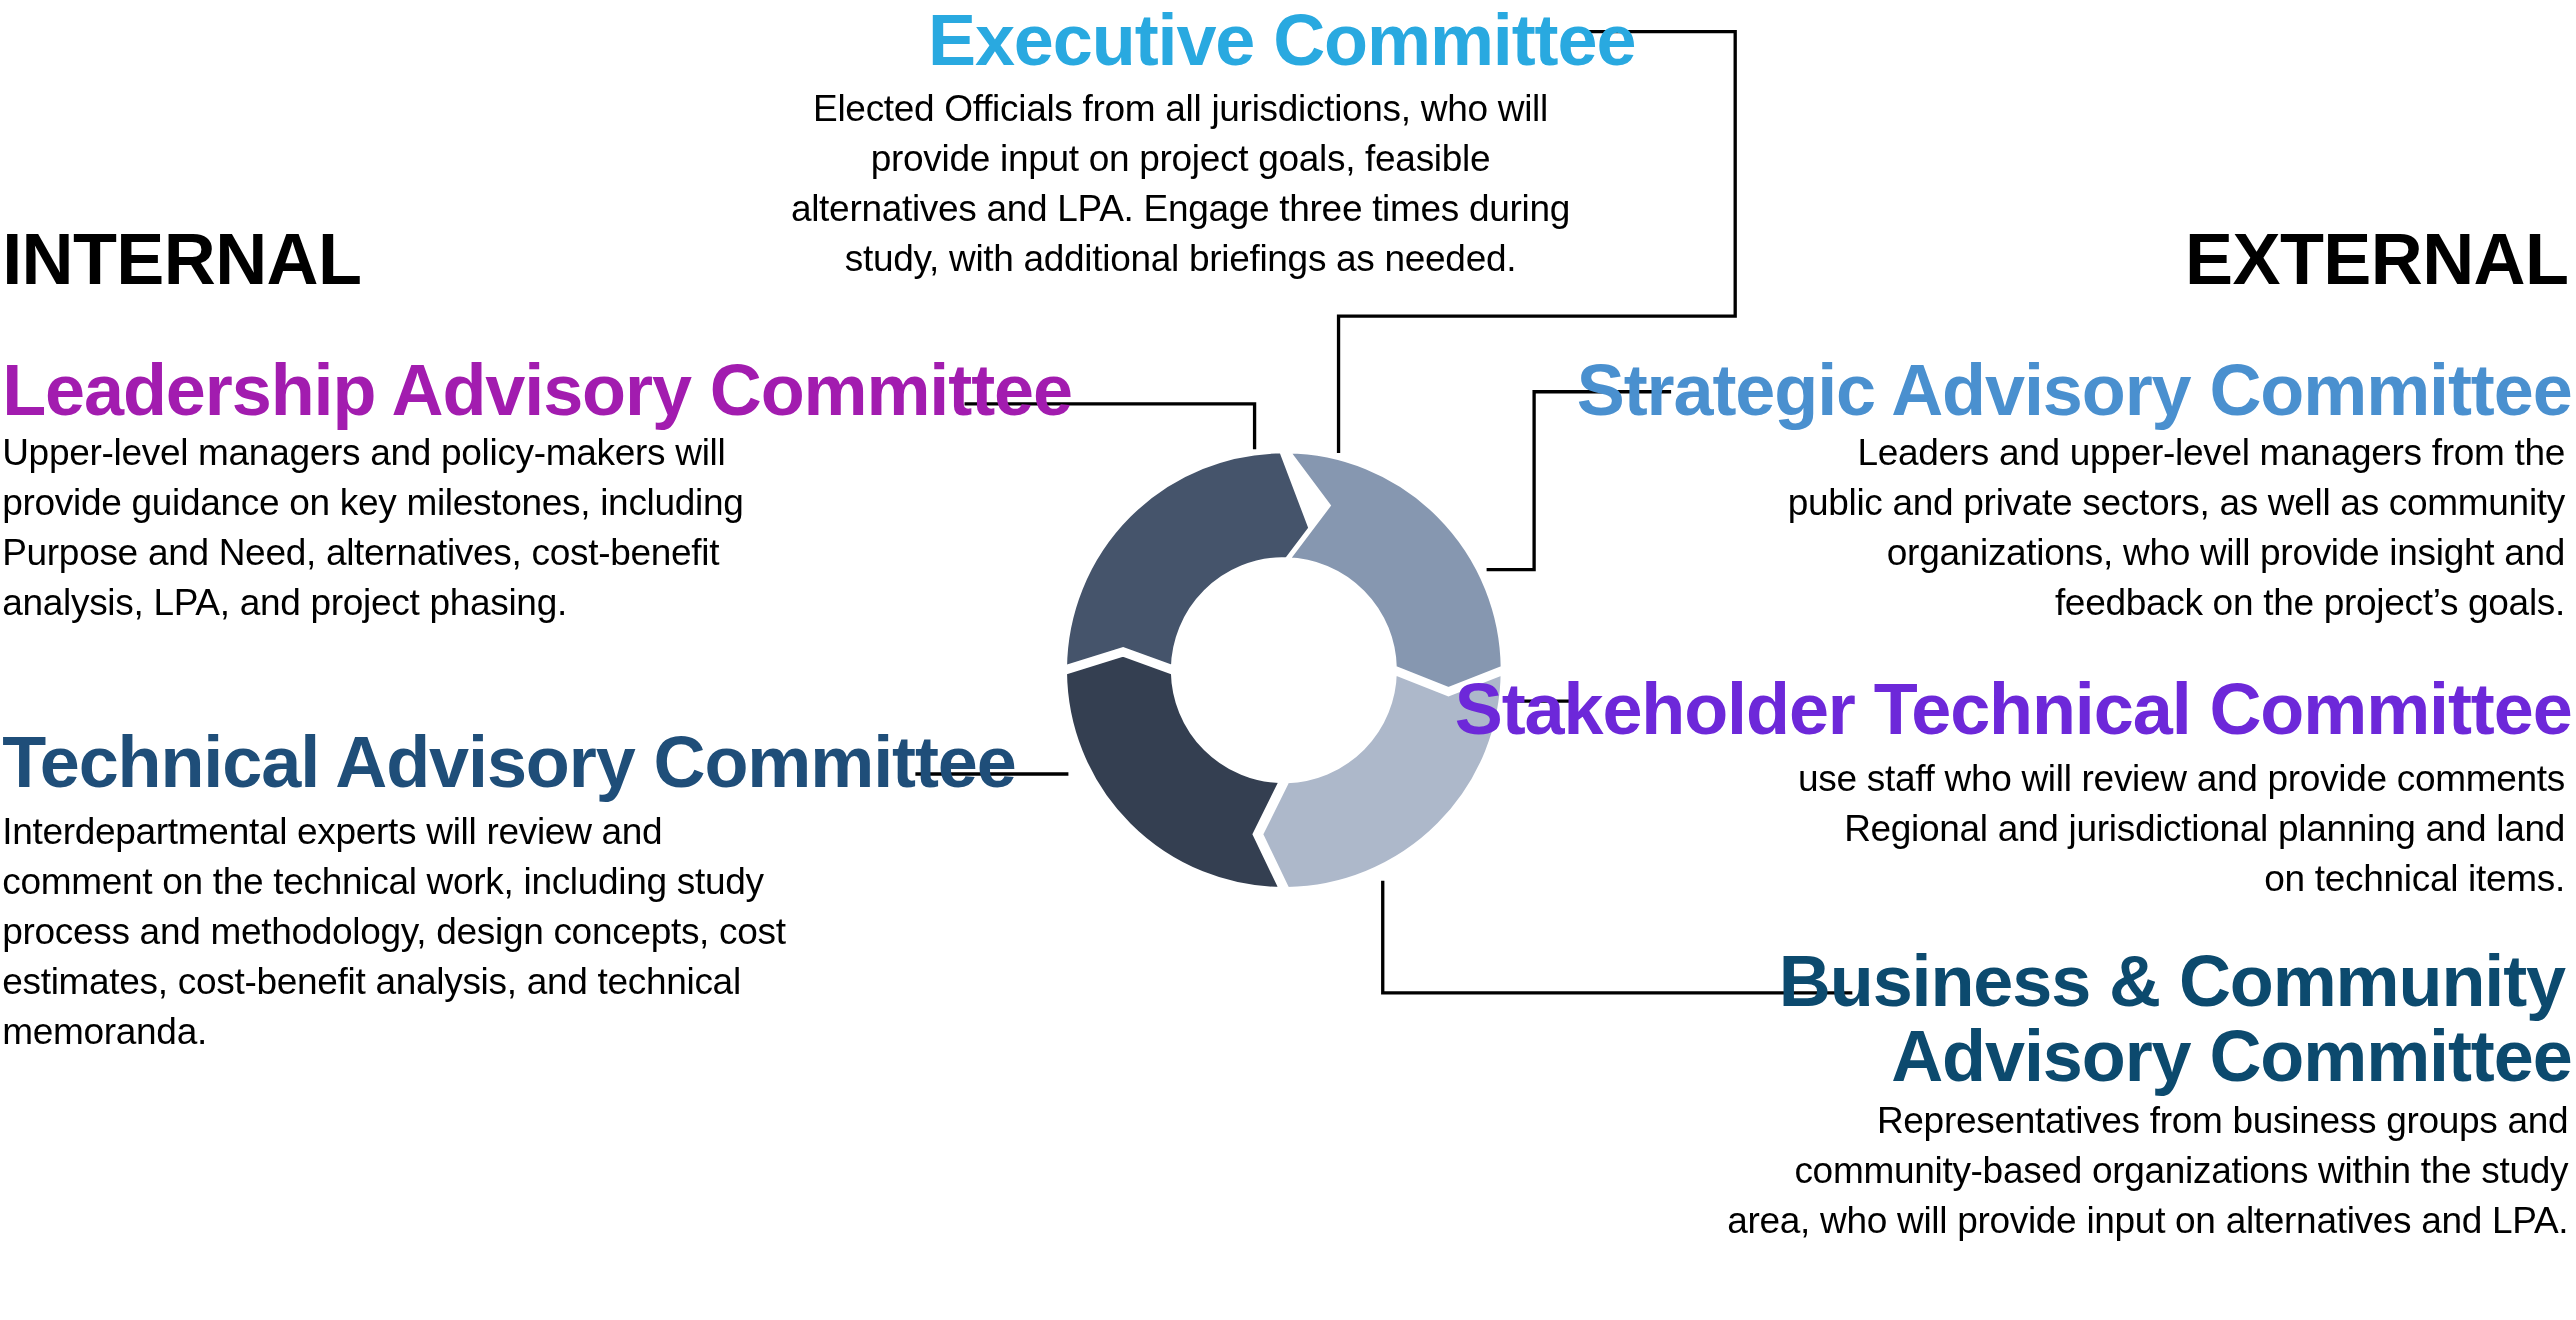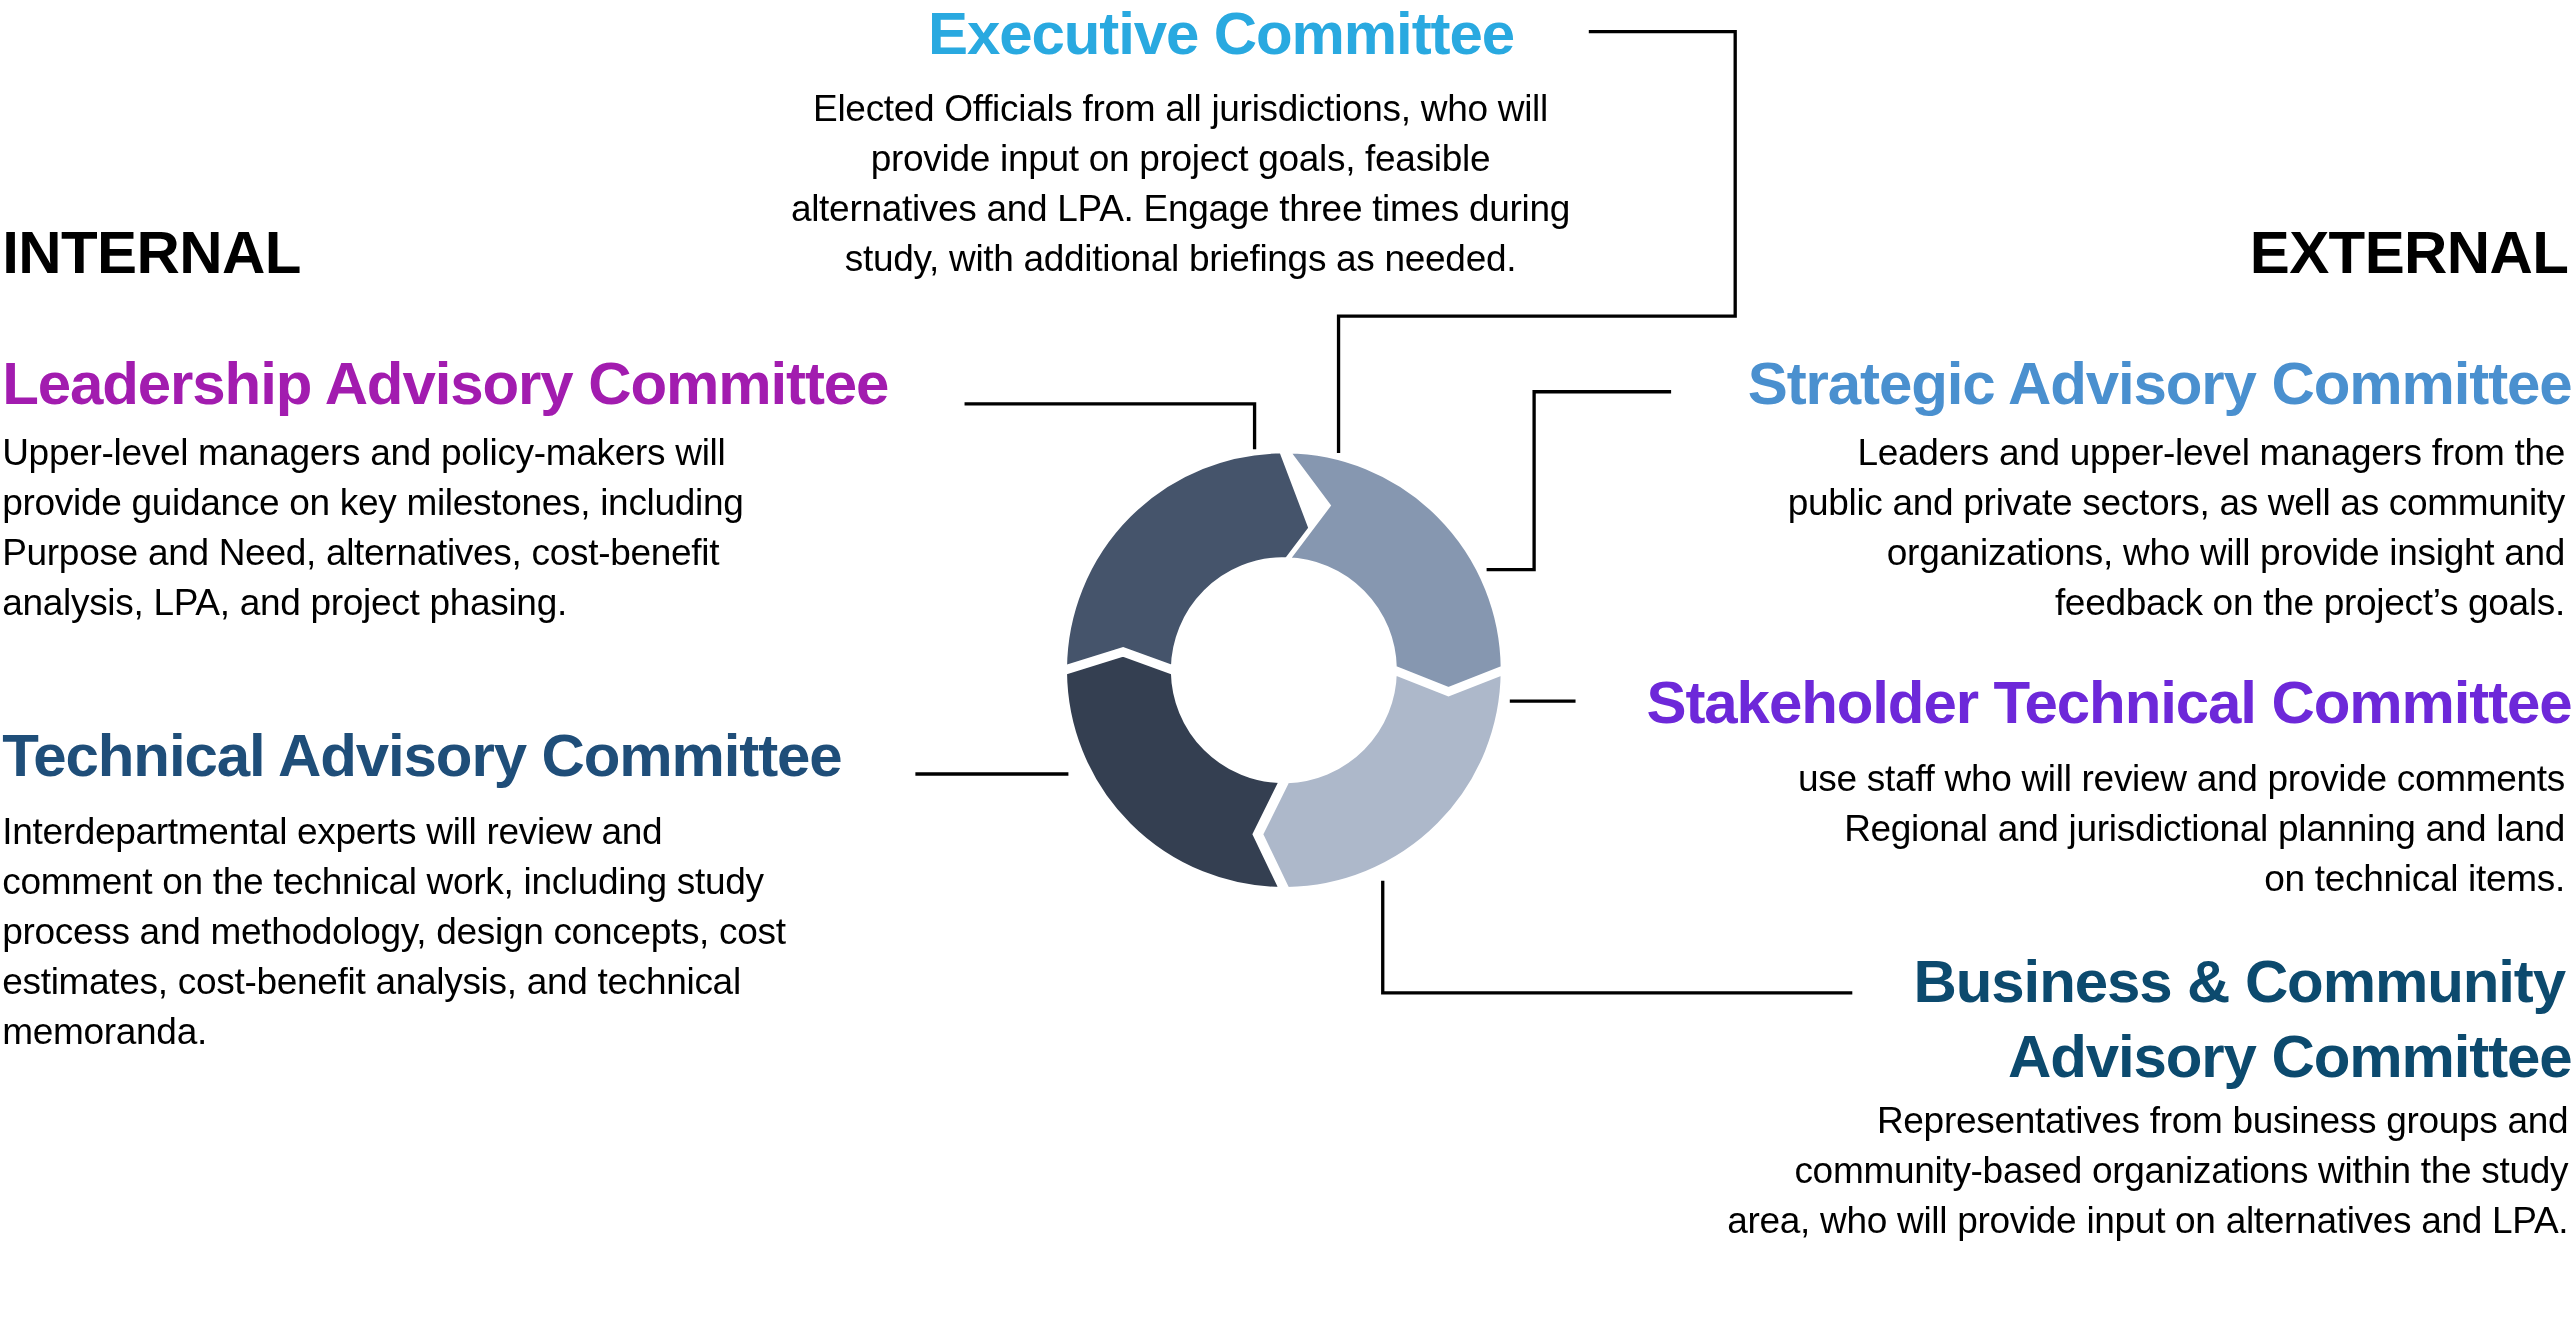--- a/index.html
+++ b/index.html
@@ -1,21 +1,21 @@
 <!DOCTYPE html>
 <html style="font-size:8.8px"><head>
 <meta charset="utf-8">
 <style>
   html, body { margin: 0; padding: 0; background: #ffffff; }
   body { width: 2576px; height: 1321px; position: relative; overflow: hidden;
          font-family: "Liberation Sans", sans-serif; color: #000; }
   svg.canvas { position: absolute; left: 0; top: 0; width: 2576px; height: 1321px; }
   .txt { position: absolute; white-space: nowrap; }
-  .title { font-weight: bold; font-size: 60px; letter-spacing: -1.1px; line-height: 1; }
-  .side-label { font-weight: bold; font-size: 60px; letter-spacing: -0.6px; line-height: 1; }
+  .title { font-weight: bold; font-size: 72px; letter-spacing: -1.1px; line-height: 1; }
+  .side-label { font-weight: bold; font-size: 72px; letter-spacing: -0.6px; line-height: 1; }
   .desc { font-size: 37px; line-height: 50px; letter-spacing: -0.3px; }
   .desc div { white-space: nowrap; }
   .left { text-align: left; }
   .right { text-align: right; }
   .center { text-align: center; }
 </style>
 </head>
 <body>
 
 <svg class="canvas" viewBox="0 0 4663 2391" xmlns="http://www.w3.org/2000/svg">

